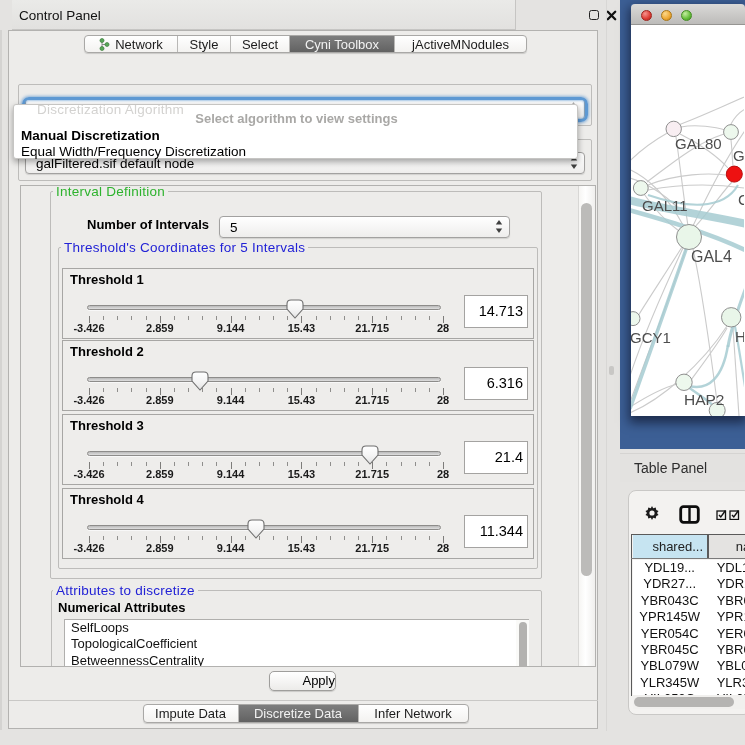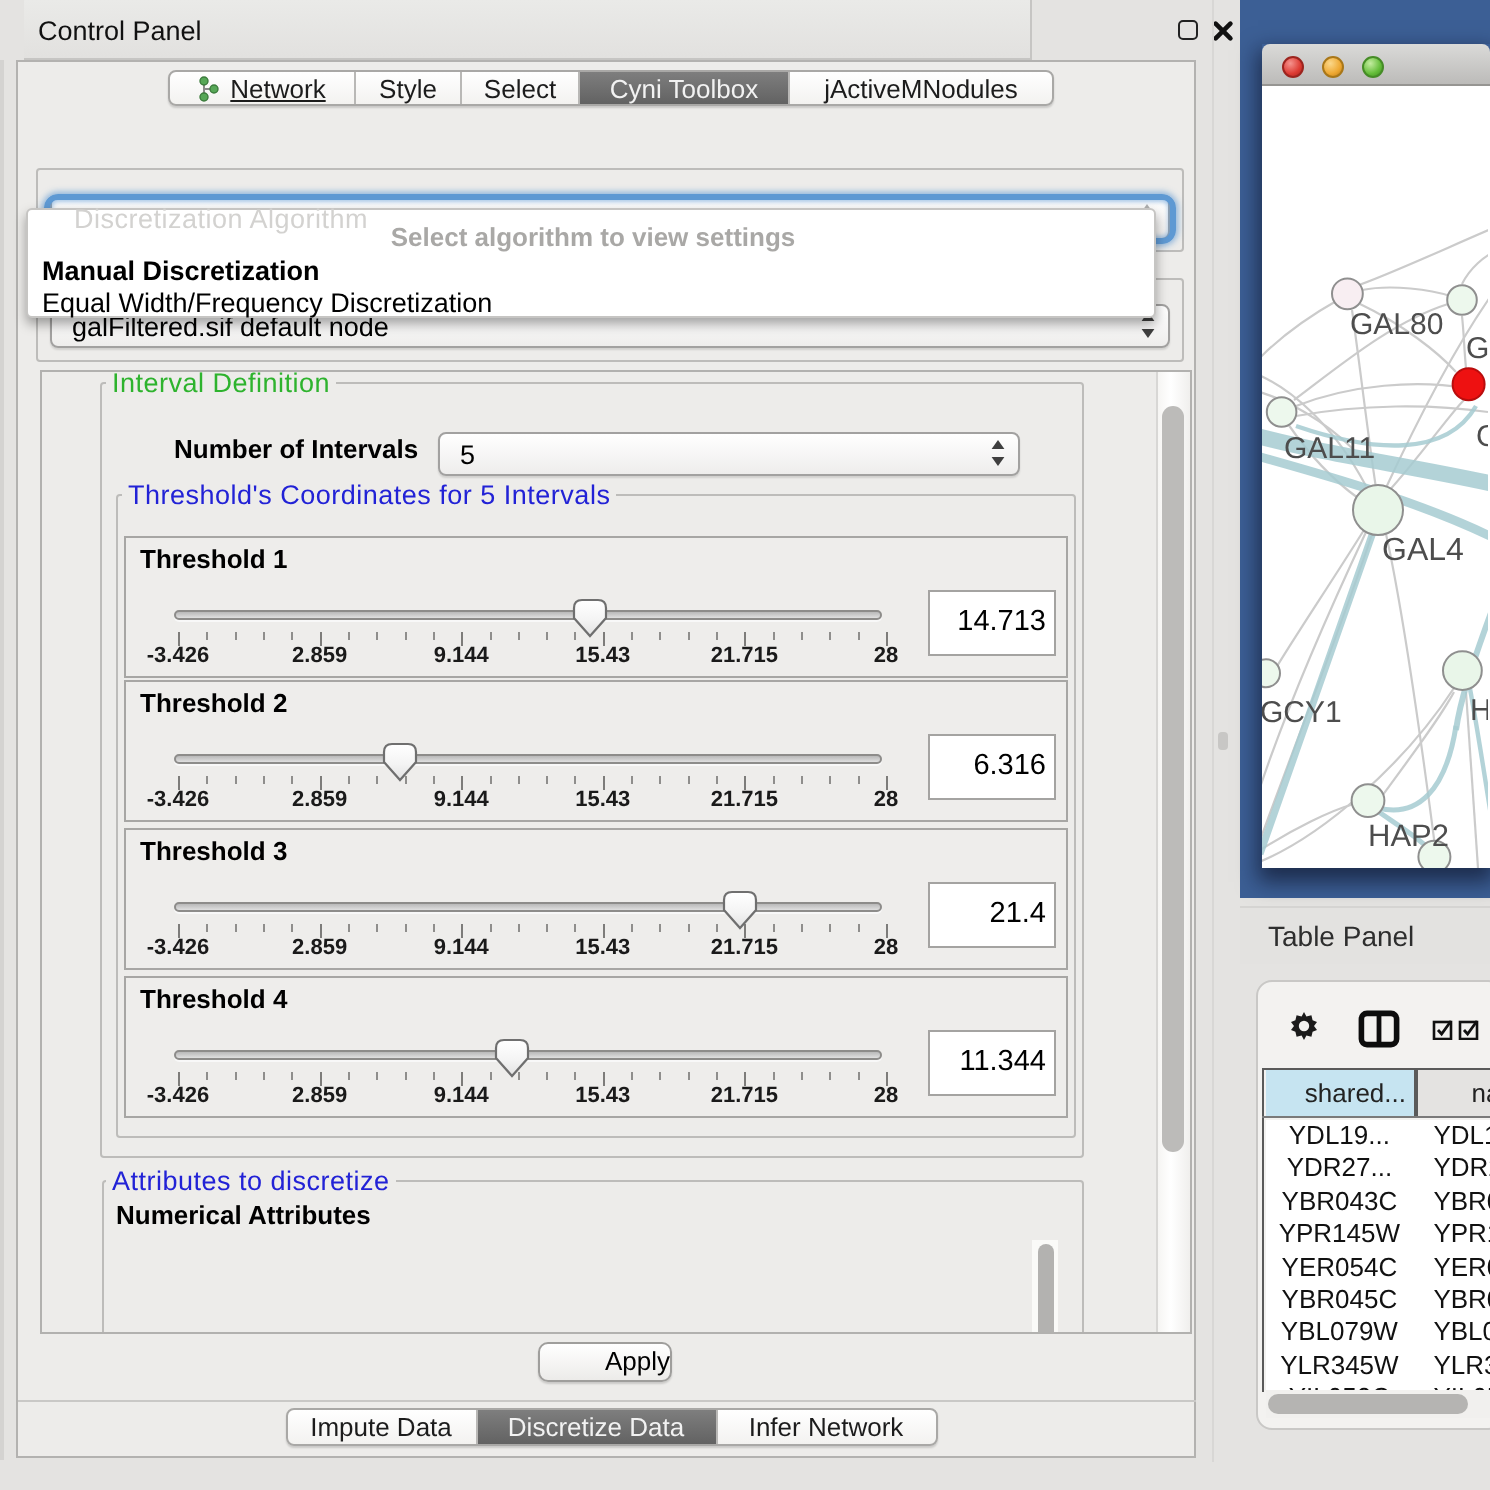--- a/index.html
+++ b/index.html
@@ -53,21 +53,21 @@
 
 #attrlist { position:absolute; left:64px; top:619px; width:465px; height:60px;
   background:#fff; border:1px solid #b0afad; font-size:13px; color:#111; overflow:hidden; }
 #attrlist div { padding-left:6px; height:16.4px; line-height:16.4px; }
 
 #apply { position:absolute; left:269px; top:671px; width:67px; height:20px;
   border:1px solid #9f9e9c; border-radius:5px; background:linear-gradient(#ffffff,#ecebe9);
   font-size:13px; text-align:right; line-height:18px; box-shadow:0 1px 1px rgba(0,0,0,0.15); }
 
 #bluebg { position:absolute; left:620px; top:0; width:125px; height:449px; background:#3c5f95; }
-#macwin { position:absolute; left:631px; top:22px; width:114px; height:412px;
+#macwin { position:absolute; left:631px; top:4px; width:114px; height:412px;
   box-shadow:0 5px 10px 2px rgba(8,12,30,0.6); }
 #mactitle { position:absolute; left:0; top:0; width:114px; height:21px;
   background:linear-gradient(#dadad8,#bcbbb9); border-bottom:1px solid #969592; border-radius:4px 4px 0 0; }
 .light { position:absolute; top:5.5px; width:11px; height:11px; border-radius:50%; }
 #canvas { position:absolute; left:0; top:21px; width:114px; height:391px; background:#fff; overflow:hidden; }
 #tpbar { position:absolute; left:620px; top:453px; width:125px; height:29px; background:#e3e2e0;
   border-top:1px solid #d5d4d2; }
 #tpbar span { position:absolute; left:14px; top:6px; font-size:14px; color:#2e2e2e; }
 #tablepanel { position:absolute; left:628px; top:490px; width:124px; height:225px;
   background:#f3f2f0; border:1px solid #c9c8c6; border-radius:8px; }
@@ -93,21 +93,21 @@
 <div id="titlebar">
     <span class="t">Control Panel</span>
   <div class="abs" style="left:577px;top:10px;width:10px;height:10px;border:1.6px solid #222;border-radius:2.5px;"></div>
   <svg class="abs" style="left:594px;top:10px" width="11" height="11" viewBox="0 0 11 11">
       <path d="M1.8,1.8 L9.2,9.2 M9.2,1.8 L1.8,9.2" stroke="#111" stroke-width="2.3" stroke-linecap="round"></path>
     </svg>
 </div>
 <div id="winpanel"></div>
 
 <div class="seg" style="left:84px;top:35px;height:18px;">
-  <div class="s" style="width:93px;text-decoration:underline;"><svg width="11" height="13" viewBox="0 0 11 13" style="margin-right:5px">
+  <div class="s" style="width:93px;"><svg width="11" height="13" viewBox="0 0 11 13" style="margin-right:5px">
         <path d="M3,2.5 L3,10.5 M3,6.5 L8,6.5" stroke="#8a8a8a" stroke-width="1"></path>
         <circle cx="3" cy="2.5" r="2" fill="#57a757" stroke="#3d7c3d" stroke-width="0.7"></circle>
         <circle cx="8" cy="6.5" r="2" fill="#57a757" stroke="#3d7c3d" stroke-width="0.7"></circle>
         <circle cx="3" cy="10.5" r="2" fill="#57a757" stroke="#3d7c3d" stroke-width="0.7"></circle>
       </svg>Network</div>
   <div class="s" style="width:53px;">Style</div>
   <div class="s" style="width:59px;">Select</div>
   <div class="s sel" style="width:105px;">Cyni Toolbox</div>
   <div class="s" style="width:131px;">jActiveMNodules</div>
 </div>
@@ -241,20 +241,25 @@
               <stop offset="1" stop-color="#e2e2e2"></stop>
             </linearGradient>
           </defs>
  <path d="M1,5 Q1,1 5,1 L13,1 Q17,1 17,5 L17,10 L9,19 L1,10 Z" fill="url(#tg4)" stroke="#6f6f6f" stroke-width="1.1"></path>
 </svg>
 <div class="vbox" style="left:464px;top:515px;">11.344</div>
 
       <div class="group" style="left:50.5px;top:590px;width:491px;height:120px;"></div>
       <div class="glabel" style="left:53px;top:583px;color:#2222d6;">Attributes to discretize</div>
       <div class="blab" style="left:58px;top:600px;">Numerical Attributes</div>
+      <div id="attrlist">
+        <div>SelfLoops</div>
+          <div>TopologicalCoefficient</div>
+          <div>BetweennessCentrality</div>
+      </div>
       <div class="abs" style="left:515.5px;top:620px;width:13px;height:46px;background:#fafaf8;"></div>
       <div class="abs" style="left:519px;top:621.5px;width:8px;height:60px;background:#b3b2b0;border-radius:4px;"></div>
     </div>
   </div>
 
   <div style="position:absolute;right:0;top:0;width:17px;height:480px;background:linear-gradient(90deg,#f6f5f3,#ffffff 40%,#f0efed);border-left:1px solid #d8d7d5;"></div>
   <div style="position:absolute;right:3.5px;top:17px;width:10.5px;height:373px;background:#bcbbb9;border-radius:5.5px;"></div>
 </div>
 
 <div id="apply">Apply</div>

